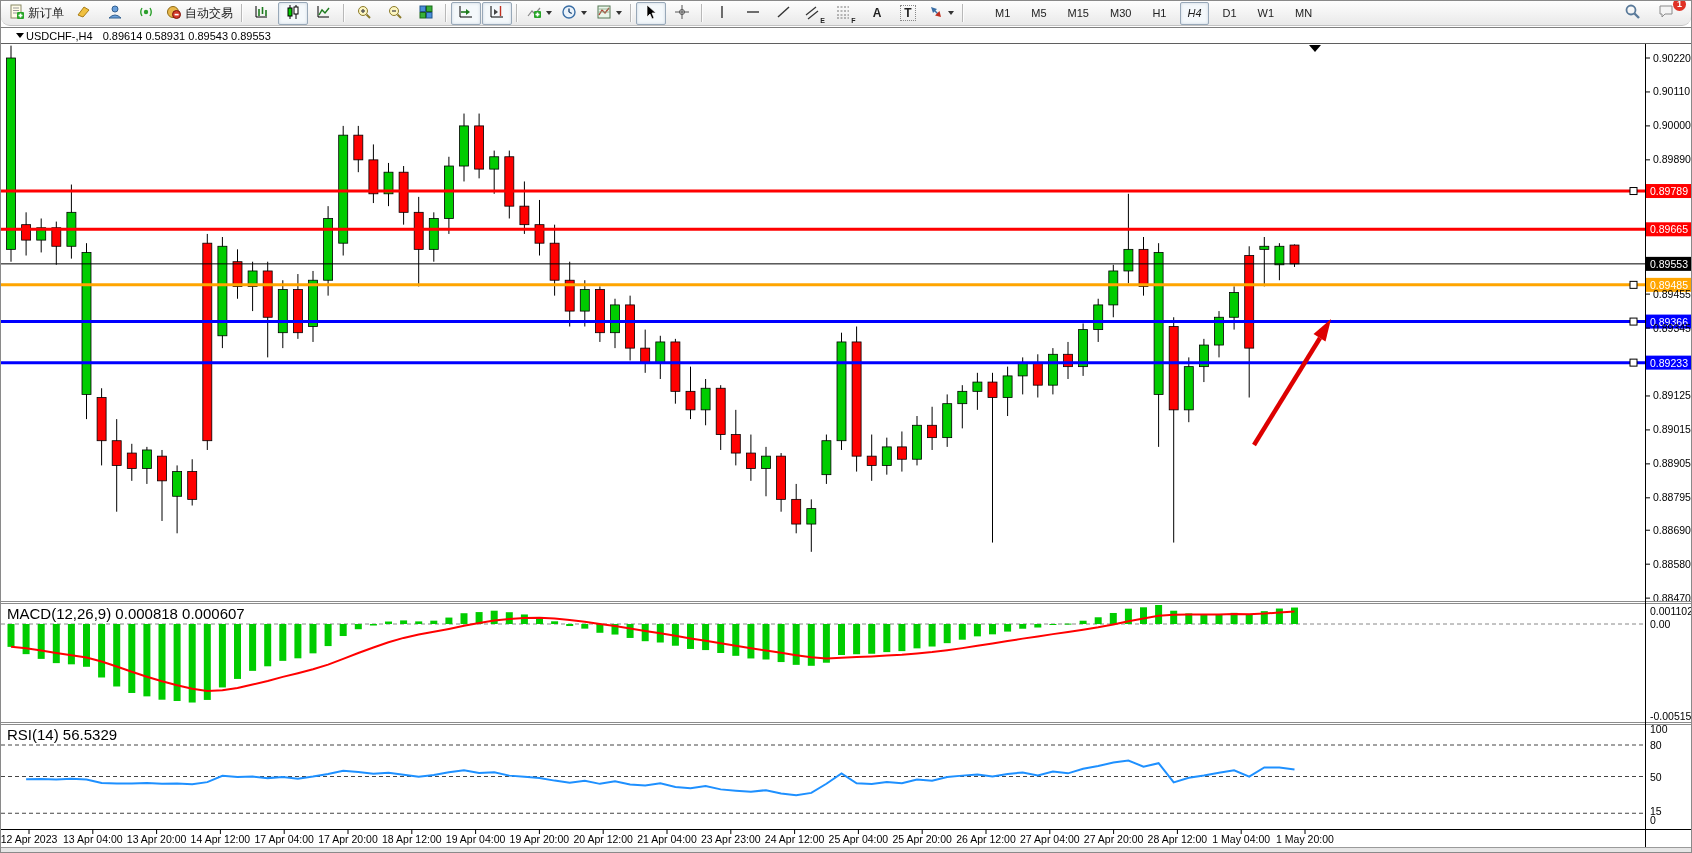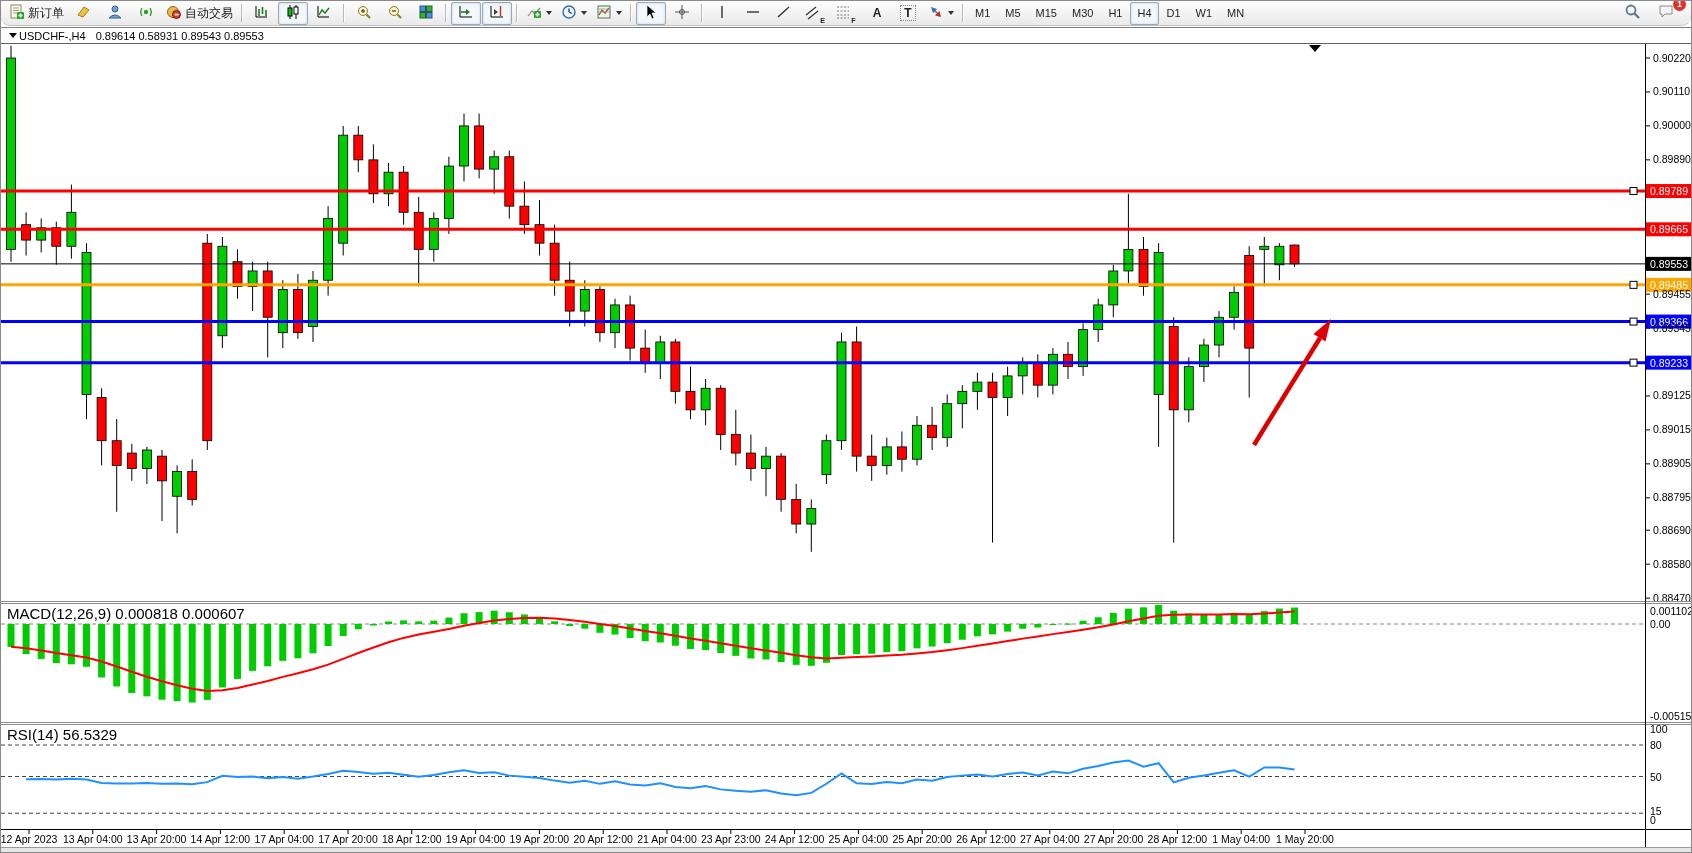--- a/index.html
+++ b/index.html
@@ -3,29 +3,29 @@
 <meta charset="utf-8">
 <style>
   html,body{margin:0;padding:0;background:#d4d0c8;}
   .app{position:relative;width:1692px;height:853px;background:#fff;font-family:"Liberation Sans",sans-serif;overflow:hidden;border:1px solid #8a8a8a;box-sizing:border-box;}
   
   .tb{position:absolute;top:0;left:0;right:0;height:25px;background:linear-gradient(#fefefe,#e9e9e9);border-bottom:1px solid #c2c2c2;display:flex;align-items:center;padding:0 4px;gap:1px;z-index:5;box-sizing:border-box;border-radius:9px;}
   .btn{height:21px;min-width:22px;display:inline-flex;align-items:center;justify-content:center;gap:3px;padding:0 3px;border:1px solid transparent;border-radius:2px;font-size:12px;color:#1a1a1a;cursor:default;}
   .btn.pressed{background:#f4f8fb;border-color:#98a8b8;box-shadow:inset 0 0 3px #c8d4e0;}
   .sep{width:1px;height:18px;background:#b8b8b8;border-right:1px solid #fcfcfc;margin:0 3px;}
   .car{width:0;height:0;border-left:3px solid transparent;border-right:3px solid transparent;border-top:4px solid #333;margin-left:1px;}
-  .tfbox{display:flex;align-items:center;gap:1px;}
+  .tfbox{display:flex;align-items:center;gap:7px;margin-left:20px;}
   .tf{height:21px;padding:0 6px;display:inline-flex;align-items:center;font-size:11px;color:#222;border:1px solid transparent;border-radius:2px;}
-  .tf.pressed{background:#f4f8fb;border-color:#98a8b8;box-shadow:inset 0 0 3px #c8d4e0;}
+  .tf.pressed{background:#f4f8fb;border-color:#98a8b8;box-shadow:inset 0 0 3px #c8d4e0;font-style:italic;}
   .right{margin-left:auto;display:flex;align-items:center;gap:4px;}
   .badge{position:absolute;top:-5px;right:-6px;background:#e03226;color:#fff;font-size:9px;font-weight:bold;border-radius:7px;min-width:13px;height:13px;line-height:13px;text-align:center;}
   .lt{font-weight:bold;font-size:12px;color:#222;line-height:1;}
   .sub{font-size:7px;font-weight:bold;color:#222;align-self:flex-end;margin-left:-2px;}
   
-  .hdr{position:absolute;top:26px;left:0;right:0;height:15px;background:#fff;border-top:1px solid #7f7f7f;border-bottom:1px solid #5f5f5f;display:flex;align-items:center;font-size:11px;color:#000;gap:10px;padding-left:8px;z-index:4;box-sizing:content-box;}
+  .hdr{position:absolute;top:26px;left:0;right:0;height:15px;background:#fff;border-top:1px solid #7f7f7f;border-bottom:1px solid #5f5f5f;display:flex;align-items:center;font-size:11px;color:#000;gap:10px;padding-left:15px;z-index:4;box-sizing:content-box;}
   .tri{width:0;height:0;border-left:4px solid transparent;border-right:4px solid transparent;border-top:5px solid #000;margin-right:2px;}
   .ind-label{position:absolute;font-size:15px;color:#000;z-index:4;left:6px;}
   svg text{font-family:"Liberation Sans",sans-serif;}
 </style>
 </head>
 <body>
 
 <div class="app">
 
   <div class="tb">

